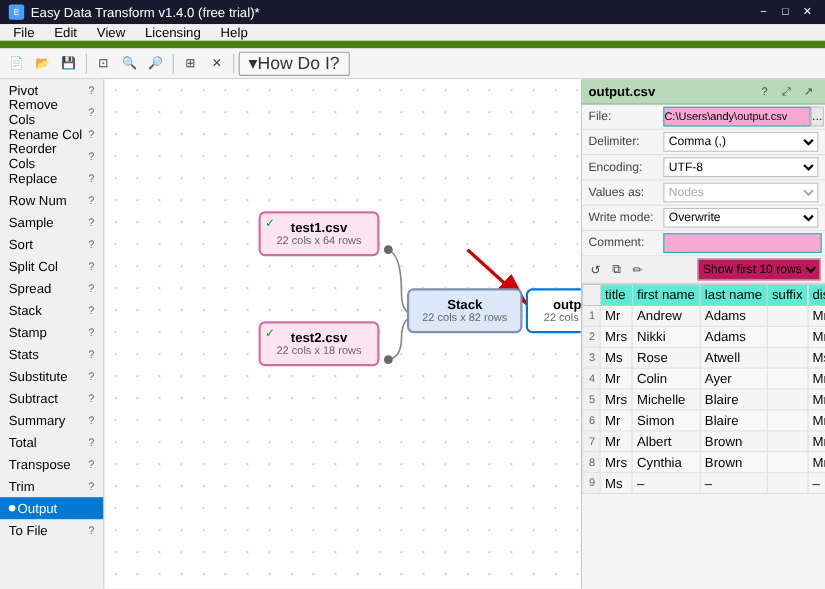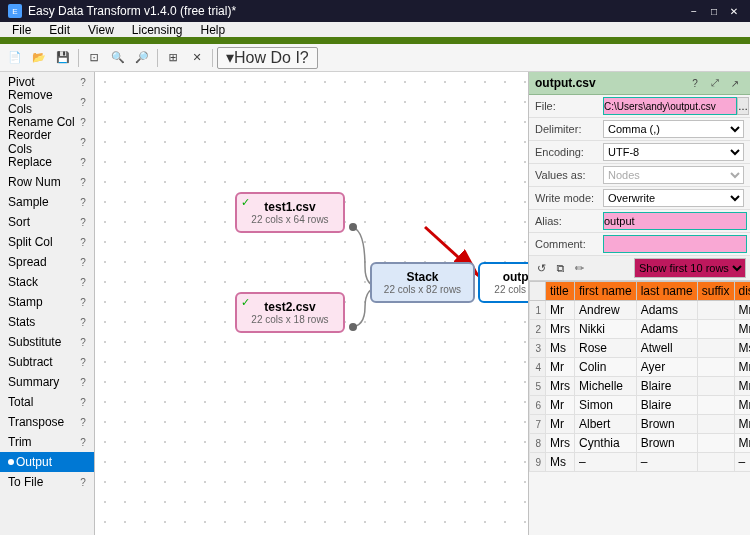--- a/index.html
+++ b/index.html
@@ -228,21 +228,21 @@
     .data-table-wrapper {
       flex: 1;
       overflow: auto;
     }
     .data-table {
       width: 100%;
       border-collapse: collapse;
       font-size: 11px;
     }
     .data-table th {
-      background: #f97316;
+      background: #5eead4;
       border: 1px solid #c8c8c8;
       padding: 2px 4px;
       text-align: left;
       position: sticky;
       top: 0;
       white-space: nowrap;
       font-weight: normal;
     }
     .data-table td {
       border: 1px solid #e0e0e0;
@@ -472,24 +472,20 @@
     </div>
 
 
     <div class="rp-row">
       <span class="rp-label">Write mode:</span>
       <select class="rp-select">
         <option>Overwrite</option>
       </select>
     </div>
 
-    <div class="rp-row">
-      <span class="rp-label">Alias:</span>
-      <input class="rp-input" type="text" value="output" style="">
-    </div>
 
     <div class="rp-row">
       <span class="rp-label">Comment:</span>
       <input class="rp-input" type="text" style="">
 
     </div>
 
     <div class="rp-toolbar">
       <button class="rp-tb-btn" title="Refresh">↺</button>
       <button class="rp-tb-btn" title="Copy">⧉</button>

